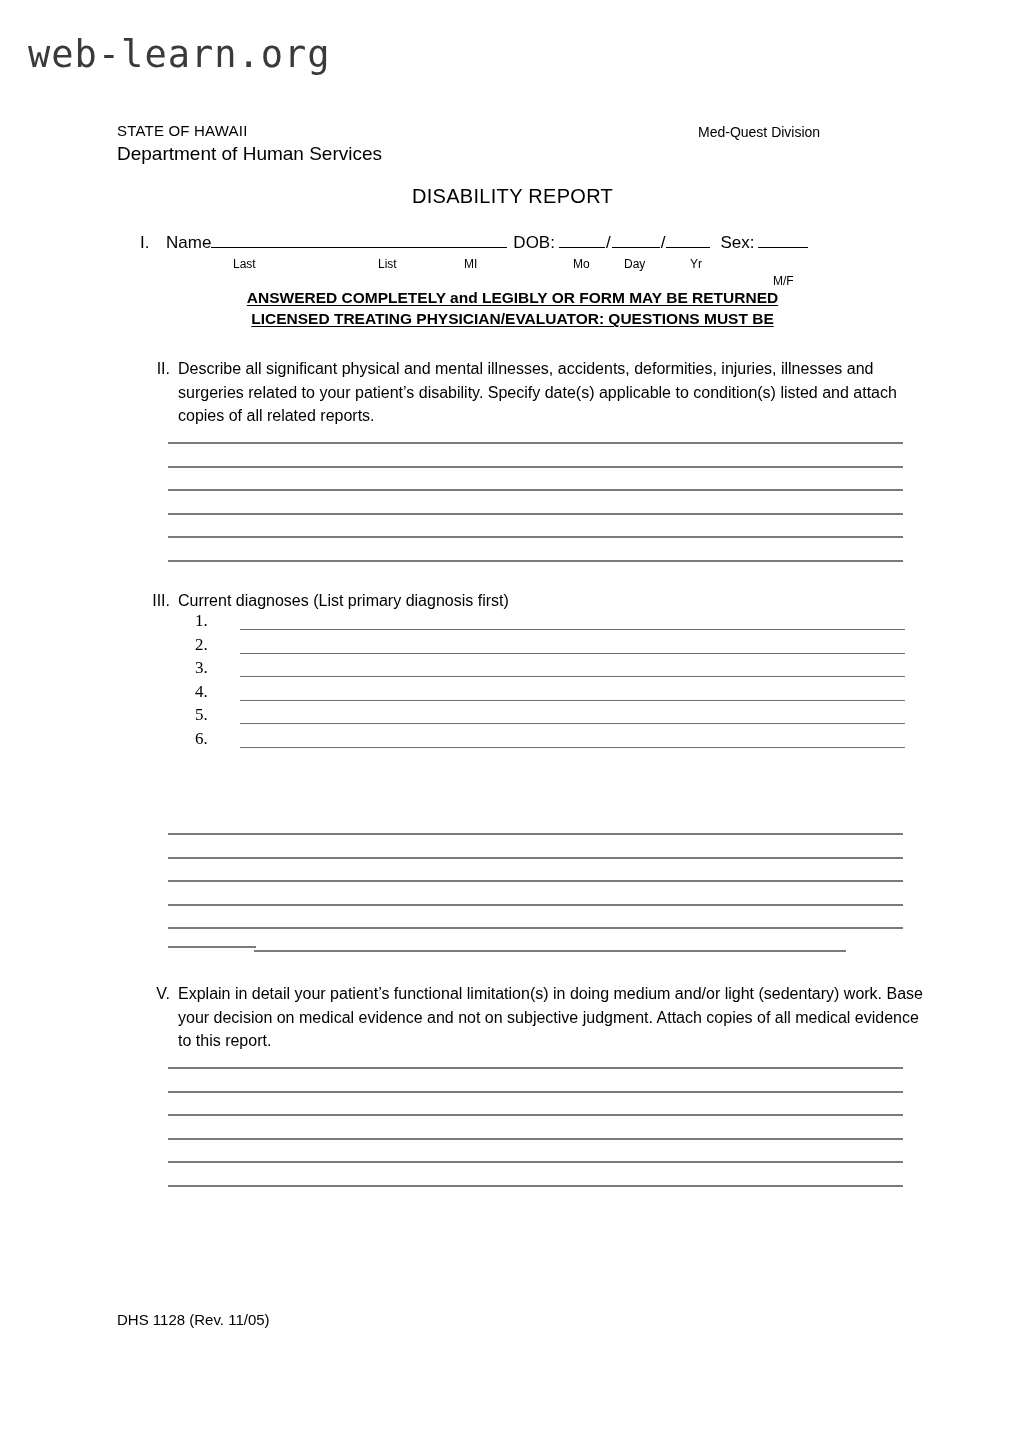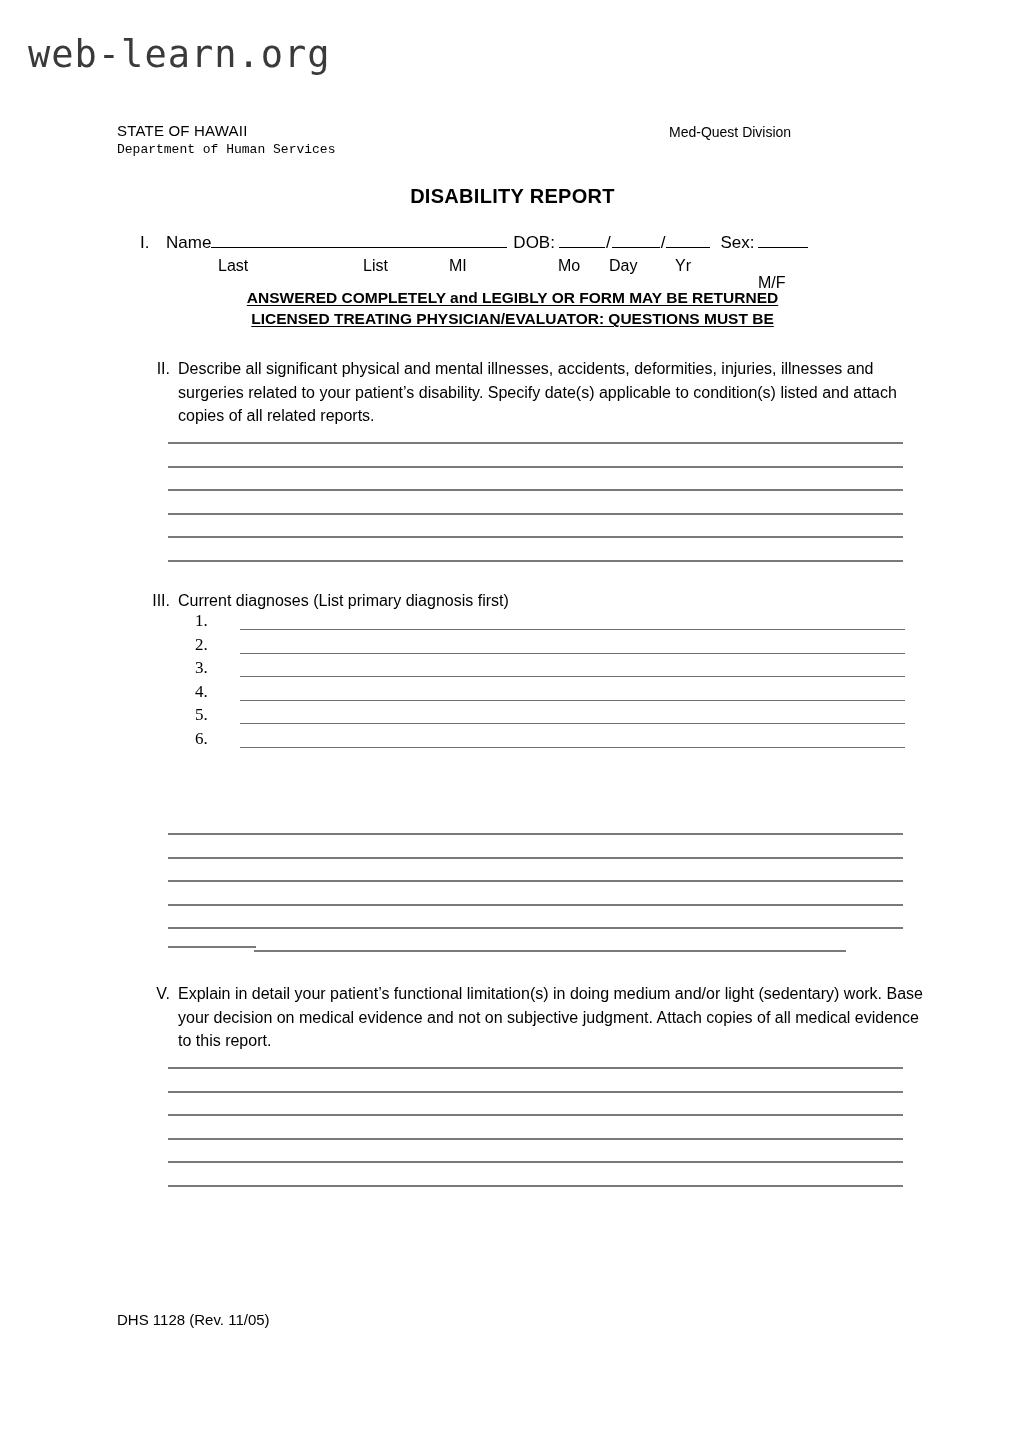--- a/index.html
+++ b/index.html
@@ -38,41 +38,40 @@
     left: 117px;
     top: 121px;
     line-height: 1.35;
   }
   .hdr-state {
     font-size: 15px;
     letter-spacing: 0.2px;
     white-space: nowrap;
   }
   .hdr-dept {
-    font-size: 13px;
-    white-space: nowrap;
-    font-family: Liberation Mono, monospace;
+    font-size: 19px;
+    white-space: nowrap;
   }
   .hdr-right {
     position: absolute;
-    left: 669px;
+    left: 698px;
     top: 124px;
     font-size: 14px;
     white-space: nowrap;
   }
 
   
   .doc-title {
     position: absolute;
     left: 0;
     top: 185px;
     width: 1025px;
     text-align: center;
     font-size: 20px;
-    font-weight: bold;
+    font-weight: normal;
     letter-spacing: 0.3px;
   }
 
   
   .sec1 {
     position: absolute;
     left: 140px;
     top: 232px;
     width: 820px;
     height: 42px;
@@ -93,22 +92,23 @@
     height: 15px;
   }
   .f-name  { width: 296px; }
   .f-mo    { width: 46px; }
   .f-day   { width: 48px; }
   .f-yr    { width: 44px; }
   .f-sex   { width: 50px; }
   .slash   { padding: 0 1px; }
   .lbl-sm {
     position: absolute;
-    font-size: 16px;
-    white-space: nowrap;
+    font-size: 12px;
+    white-space: nowrap;
+    margin-left: 15px;
   }
 
   
   .notice {
     position: absolute;
     left: 0;
     top: 287px;
     width: 1025px;
     text-align: center;
     font-size: 15.5px;

